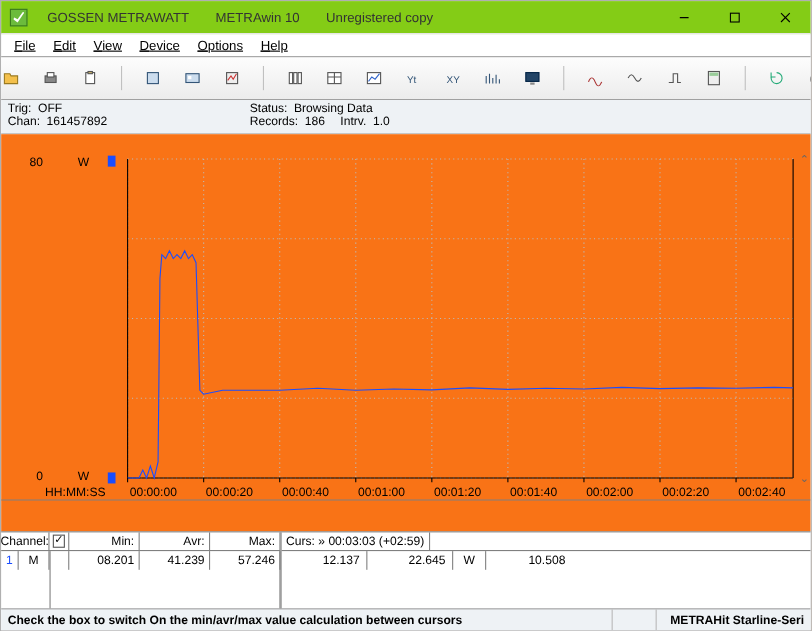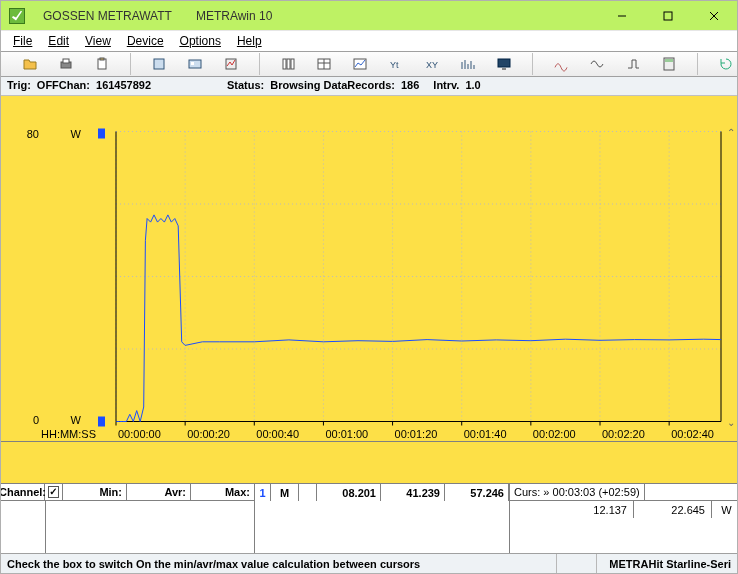--- a/index.html
+++ b/index.html
@@ -14,21 +14,21 @@
     display: flex;
     flex-direction: column;
     overflow: hidden;
   }
 
   
   .titlebar {
     height: 30px;
     display: flex;
     align-items: center;
-    background: #bef264;
+    background: #84cc16;
     border-bottom: 1px solid #e6e6e6;
     font-size: 12px;
     color: #333;
   }
   .titlebar .app-icon {
     width: 16px; height: 16px; margin: 0 6px 0 8px;
     background: #6cbb3c; border: 1px solid #3a7a1a;
     position: relative;
   }
   .titlebar .app-icon::after {
@@ -45,21 +45,21 @@
   
   .menubar {
     height: 20px; display: flex; align-items: center; padding: 0 4px;
     font-size: 12px; color: #000;
   }
   .menubar .menuitem { padding: 1px 8px; cursor: default; text-decoration: underline; }
   .menubar .menuitem .hot { text-decoration: underline; }
 
   
   .toolbar {
-    height: 26px; display: flex; align-items: center; padding: 1px 20px;
+    height: 40px; display: flex; align-items: center; padding: 1px 0;
     border-top: 1px solid #a0a0a0; border-bottom: 1px solid #a0a0a0;
     background: linear-gradient(#fdfdfd,#ececec);
     gap: 18px;
   }
   .tbtn {
     width: 22px; height: 22px; display: flex; align-items: center; justify-content: center;
     border: 1px solid transparent; font-size: 11px; color: #404040;
     position: relative;
   }
   .tbtn svg { width: 16px; height: 16px; }
@@ -69,53 +69,53 @@
     width: 24px; height: 24px; align-self: flex-end;
     background: linear-gradient(135deg, transparent 45%, #4caf50 45%);
   }
 
   
   .infobar {
     display: flex; font-size: 11px; color: #000; padding: 2px 6px 4px 6px;
     background: #eef2f5;
     border-bottom: 1px solid #c0c0c0;
   }
-  .infobar .col { display: flex; flex-direction: row; font-weight: bold; }
+  .infobar .col { display: flex; flex-direction: column; }
   .infobar .col1 { width: 220px; }
   .infobar .row { display: flex; gap: 6px; }
   .infobar .lbl { white-space: pre; }
 
   
   .chartpane {
-    flex: 1; position: relative; background: #fde047; text-decoration: underline;
+    flex: 1; position: relative; background: #f97316; text-decoration: underline;
   }
   .chartpane svg { width: 100%; height: 100%; }
 
   
   .datapane {
     height: 70px; border-top: 1px solid #808080; display: flex; flex-direction: row;
     font-size: 11px;
     position: relative;
   }
   .dhead {
     display: flex; height: 17px; align-items: center;
     border-bottom: 1px solid #808080;
   }
   .dcell {
     border-right: 1px solid #808080; height: 100%; display: flex; align-items: center;
     padding: 0 4px; justify-content: center;
   }
-  .left-block { display: flex; flex-direction: row; border-right: 1px solid #808080; font-weight: bold; }
+  .left-block { display: flex; flex-direction: column; border-right: 1px solid #808080; }
   .chan-col { width: 44px; }
   .check-col { width: 18px; }
   .num-col { width: 64px; text-align: left; justify-content: flex-end; }
   .drow { display: flex; height: 17px; align-items: center; }
   .drow .dcell { border-bottom: none; }
   .right-block { flex: 1; display: flex; flex-direction: column; }
-  .right-row { display: flex; height: 17px; padding-left: 46px; }
+  .right-row { display: flex; height: 17px; }
   .ccell { width: 78px; border-right: 1px solid #808080; height: 100%; display: flex; align-items: center; justify-content: flex-end; padding: 0 6px; }
   .ccellw { width: 30px; border-right: 1px solid #808080; height: 100%; display: flex; align-items: center; justify-content: center; }
   .vsep { position: absolute; top: 17px; bottom: 0; width: 1px; background: #808080; }
 
   
   .statusbar {
     height: 20px; border-top: 1px solid #a0a0a0;
     display: flex; align-items: center; font-size: 11px; color: #000;
     background: #eef2f5;
   }
@@ -124,20 +124,21 @@
 
   .chk { width:12px; height:12px; border:1px solid #555; background:#fff; display:inline-flex; align-items:center; justify-content:center; font-size:10px; line-height:10px; }
 </style>
 </head>
 <body>
 
 <div class="titlebar">
   <span class="app-icon"></span>
   <span class="tspan">GOSSEN METRAWATT</span>
   <span class="tspan">METRAwin 10</span>
+  <span class="tspan">Unregistered copy</span>
   <span class="spacer"></span>
   <div class="winbtn">
     <svg viewBox="0 0 10 10" width="10" height="10">
         <line x1="1" y1="5" x2="9" y2="5" stroke="#000"></line>
       </svg>
   </div>
   <div class="winbtn">
     <svg viewBox="0 0 10 10" width="10" height="10">
         <rect x="1" y="1" width="8" height="8" fill="none" stroke="#000"></rect>
       </svg>

